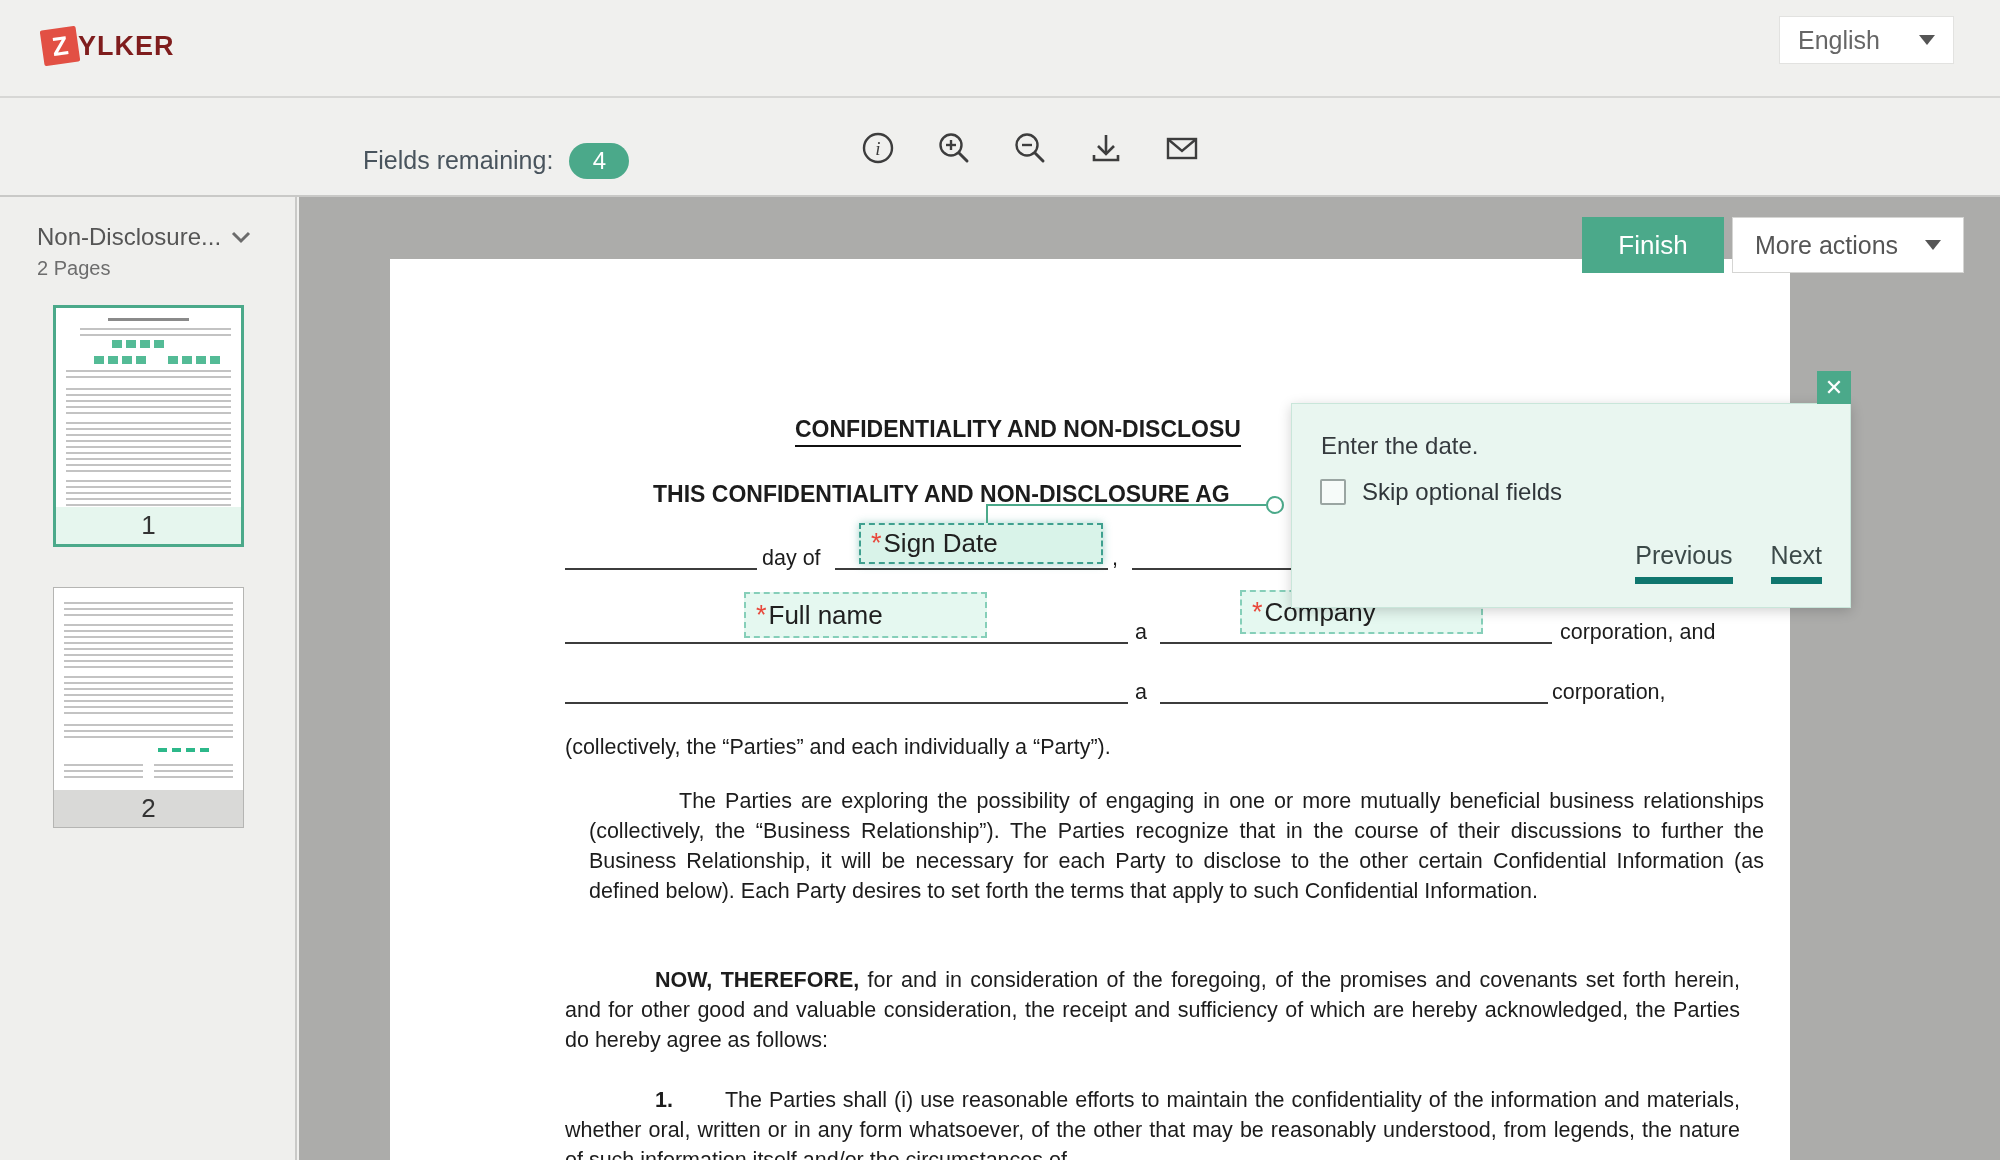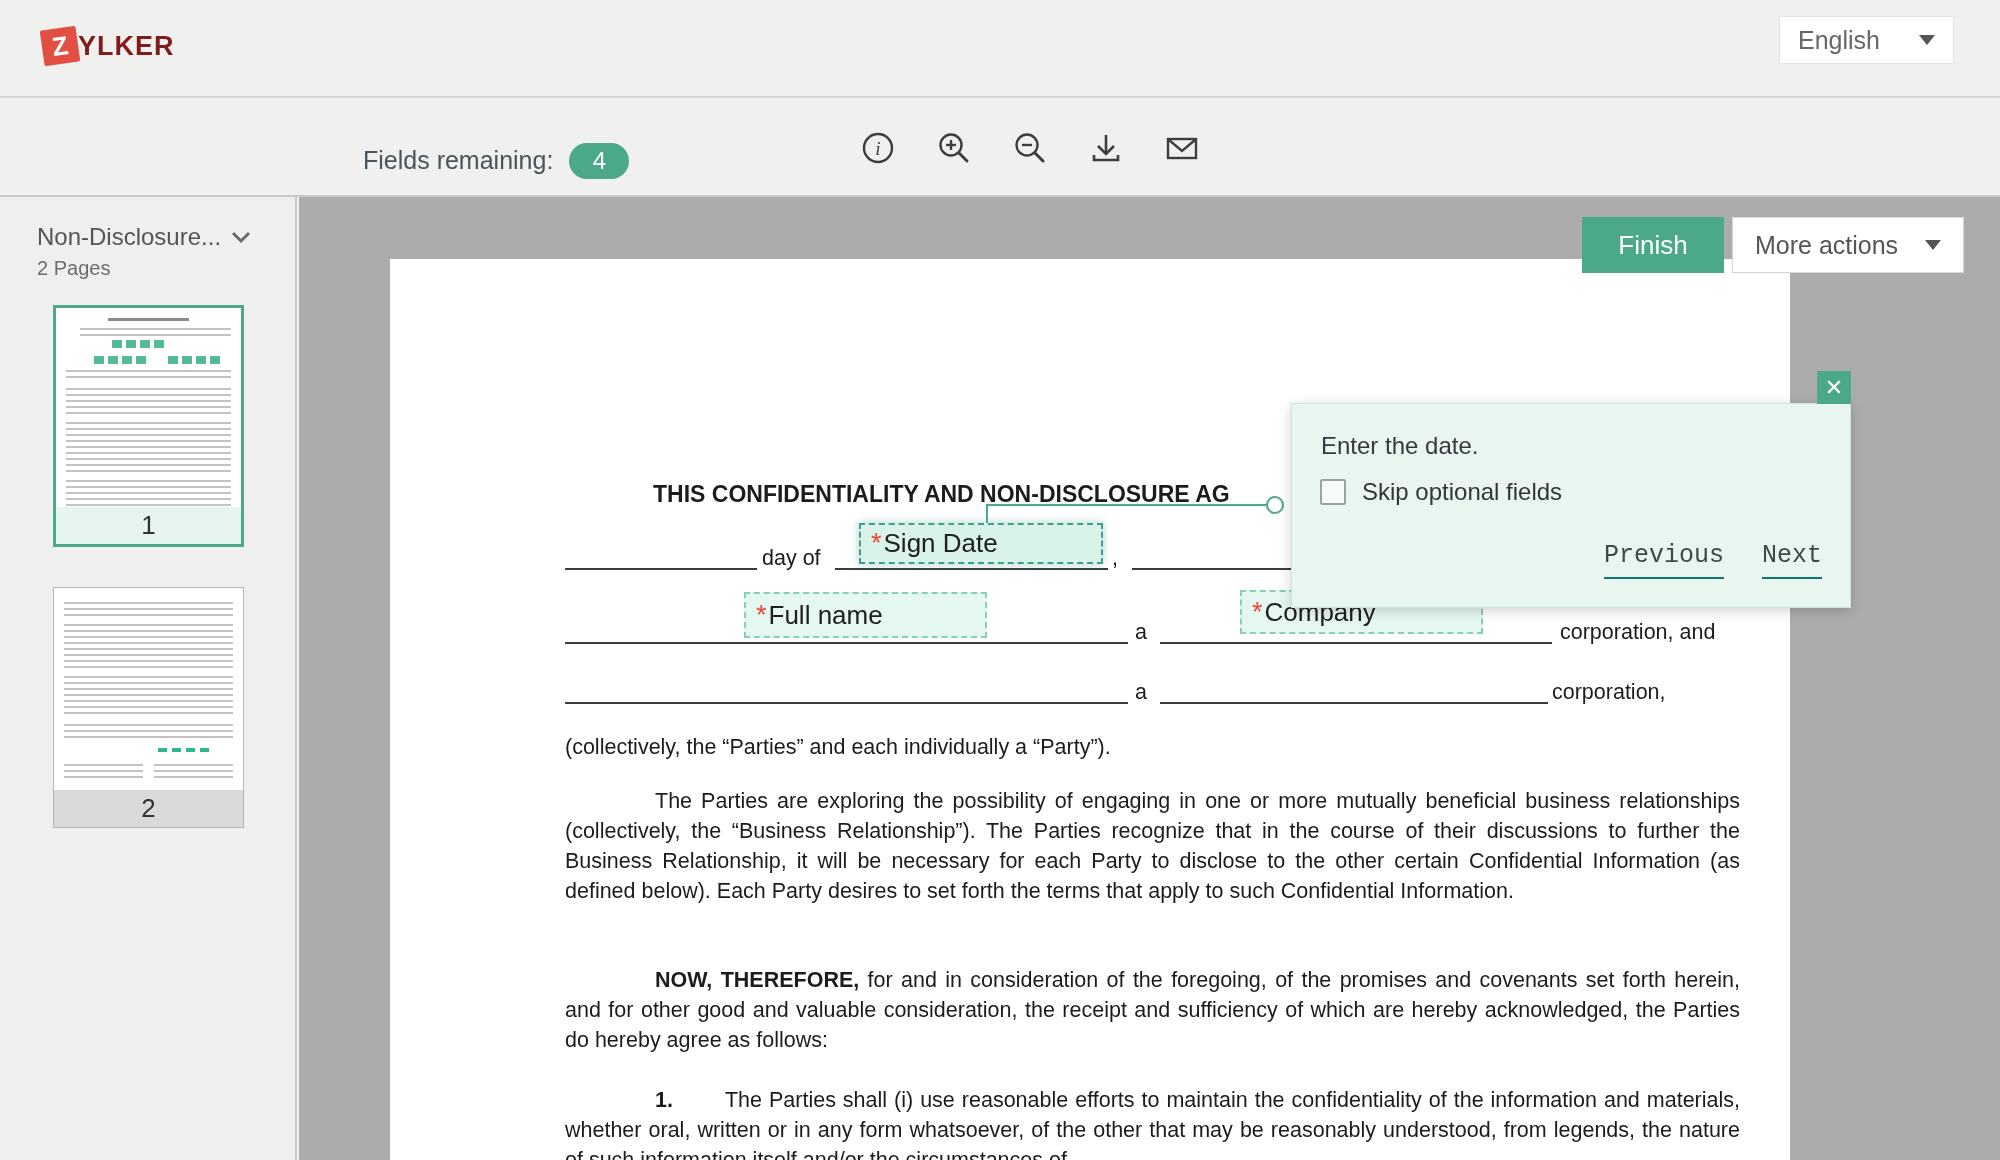--- a/index.html
+++ b/index.html
@@ -67,21 +67,21 @@
 
   .pg-title { position:absolute; left:405px; top:157px; font-size:23px; font-weight:bold;
               border-bottom:2px solid #111; padding-bottom:2px; white-space:nowrap; }
   .pg-subtitle { position:absolute; left:263px; top:222px; font-size:23px; font-weight:bold; white-space:nowrap; }
 
   .blank { position:absolute; height:0; border-bottom:2px solid #3c3c3c; }
   .inline-word { position:absolute; font-size:21.5px; white-space:nowrap; }
 
   .pg-par { position:absolute; left:175px; width:1175px; font-size:21.5px; line-height:30px;
             text-align:justify; color:#1c1c1c; }
-  .indent { text-indent:90px; }
+  .indent { text-indent:90px;margin-left:24px; }
 
   
   .field { position:absolute; display:flex; align-items:center; padding-left:10px;
            font-size:26px; color:#202020; cursor:pointer; white-space:nowrap; }
   .field .req { color:#e8493c; font-size:27px; margin-right:2px; }
   .field-active { left:859px; top:523px; width:244px; height:41px; background:#d9f3e9;
                   border:2px dashed #3fa08f; box-shadow:0 0 8px rgba(63,160,143,.45); z-index:2; }
   .field-fullname { left:744px; top:592px; width:243px; height:46px; background:#e5f8f0;
                     border:2px dashed #86cfb9; z-index:2; }
   .field-company { left:1240px; top:590px; width:243px; height:44px; background:#e5f8f0;
@@ -99,22 +99,22 @@
            border:1px solid #c9e6da; box-shadow:0 3px 12px rgba(0,0,0,.18); z-index:4; }
   .popup-close { position:absolute; left:1817px; top:371px; width:34px; height:33px; background:#4ba98a;
                  color:#fff; font-size:22px; display:flex; align-items:center; justify-content:center;
                  cursor:pointer; z-index:5; }
   .popup-msg { position:absolute; left:29px; top:28px; font-size:24px; color:#353a3e; }
   .popup-check-row { position:absolute; left:28px; top:74px; display:flex; align-items:center; gap:16px;justify-content:space-between; }
   .checkbox { width:26px; height:26px; border:2px solid #9aa5a2; background:#f6fbf9; border-radius:2px;
               cursor:pointer; }
   .check-label { font-size:24px; color:#30363a; }
   .popup-links { position:absolute; right:28px; top:137px; display:flex; gap:38px; }
-  .plink { font-size:25px; color:#3c4a49; padding-bottom:7px; border-bottom:2px solid #0f766e;
-           cursor:pointer;font-family:Liberation Mono, monospace; }
+  .plink { font-size:25px; color:#3c4a49; padding-bottom:7px; border-bottom:7px solid #0f766e;
+           cursor:pointer; }
 
   svg { display:block; }
 </style>
 </head>
 <body>
 
 <div class="app">
 
   <div class="header">
     <div class="logo">
@@ -223,20 +223,21 @@
         <div class="t-lines" style="top:176px; height:18px; right:100px;"></div>
         <div class="t-lines" style="top:176px; height:18px; left:100px;"></div>
       </div>
       <div class="thumb-footer">2</div>
     </div>
   </div>
 
   <div class="viewport"></div>
 
   <div class="page">
+    <div class="pg-title">CONFIDENTIALITY AND NON-DISCLOSU</div>
     <div class="pg-subtitle">THIS CONFIDENTIALITY AND NON-DISCLOSURE AG</div>
 
     <div class="blank" style="left:175px; top:309px; width:192px;"></div>
     <span class="inline-word" style="left:372px; top:287px;">day of</span>
     <div class="blank" style="left:445px; top:309px; width:273px;"></div>
     <span class="inline-word" style="left:722px; top:287px;">,</span>
     <div class="blank" style="left:742px; top:309px; width:330px;"></div>
 
     <div class="blank" style="left:175px; top:383px; width:563px;"></div>
     <span class="inline-word" style="left:745px; top:361px;">a</span>

